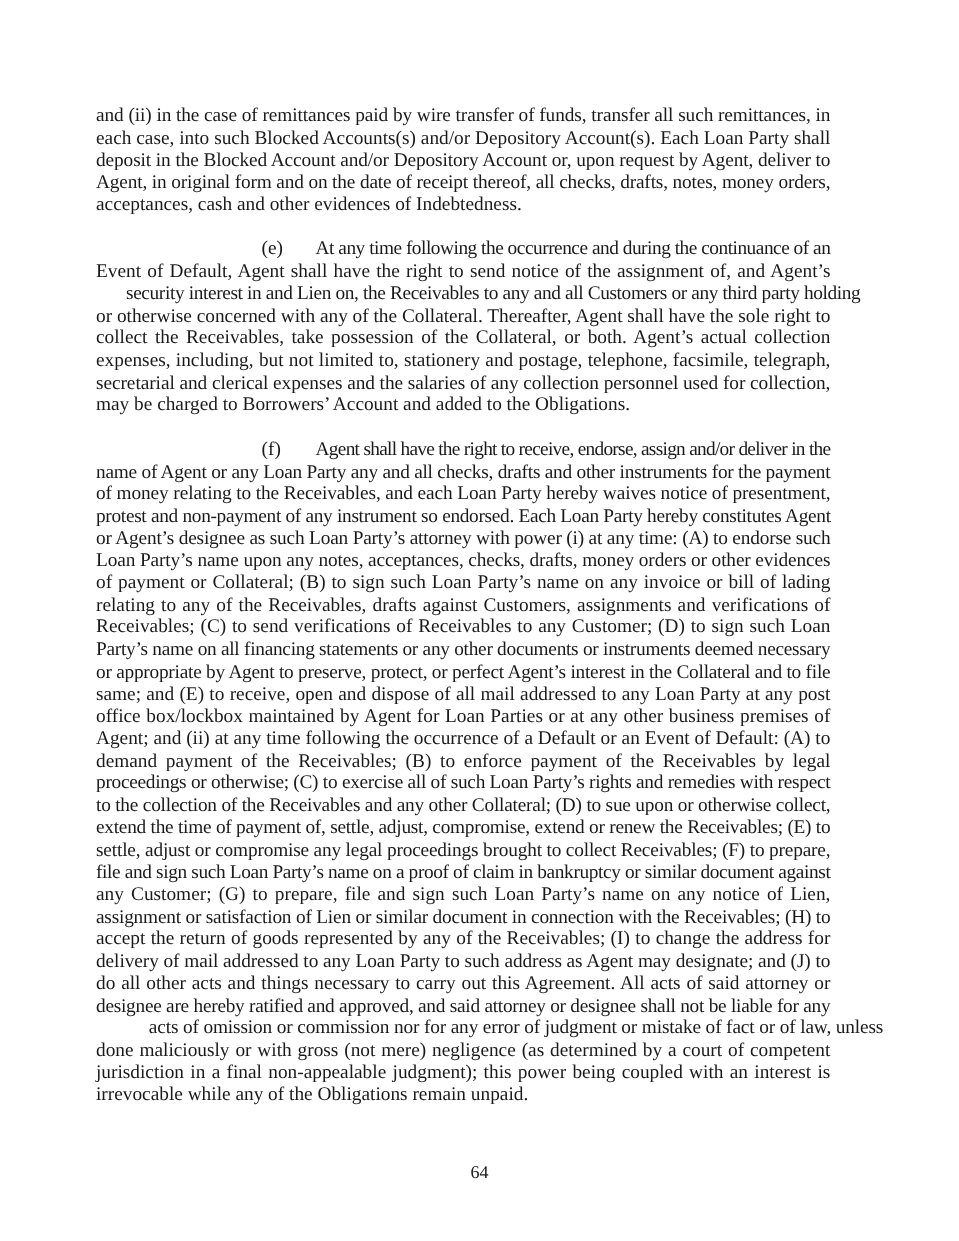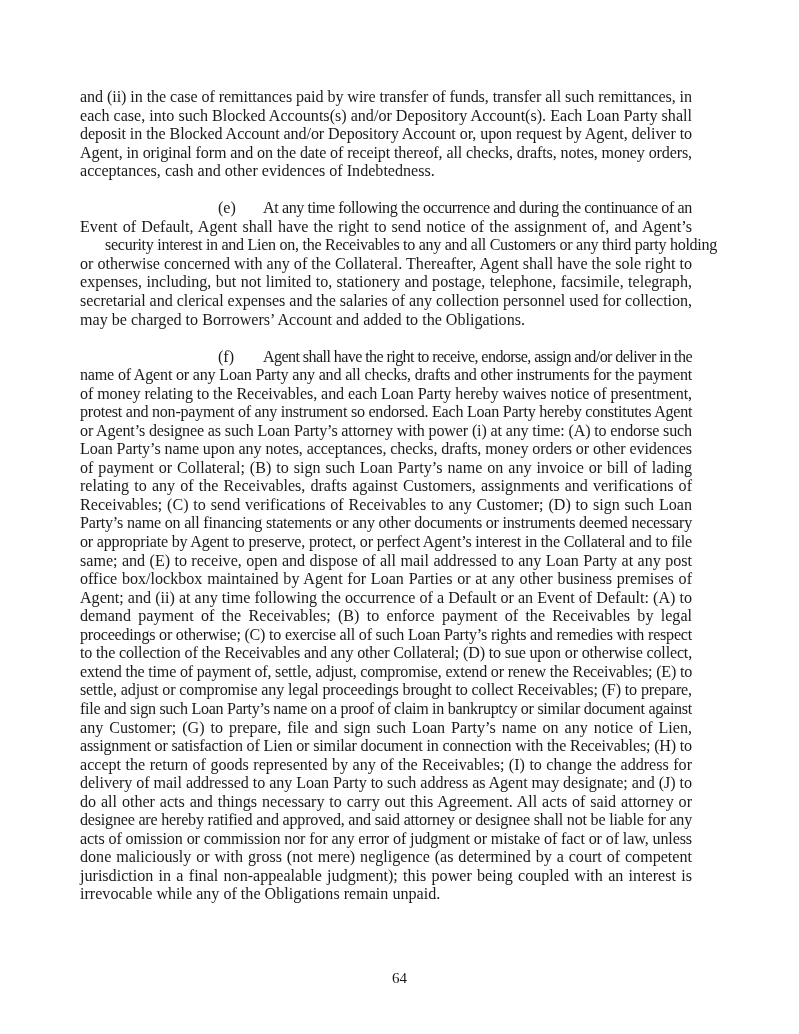--- a/index.html
+++ b/index.html
@@ -32,20 +32,21 @@
       <span class="line" style="white-space: nowrap;"><span class="txt">each case, into such Blocked Accounts(s) and/or Depository Account(s).  Each Loan Party shall</span></span>
       <span class="line" style="white-space: nowrap;"><span class="txt" style="letter-spacing: -0.0822806px;">deposit in the Blocked Account and/or Depository Account or, upon request by Agent, deliver to</span></span>
       <span class="line" style="white-space: nowrap;"><span class="txt" style="letter-spacing: -0.127656px; margin-top: 39px;">Agent, in original form and on the date of receipt thereof, all checks, drafts, notes, money orders,</span></span>
       <span class="line last" style="white-space: nowrap;"><span class="txt">acceptances, cash and other evidences of Indebtedness.</span></span>
     </div>
   <div class="para" id="para-1">
       <span class="line first-indent" style="white-space: nowrap;"><span class="item">(e)</span><span class="txt" style="letter-spacing: -0.39538px;">At any time following the occurrence and during the continuance of an</span></span>
       <span class="line" style="white-space: nowrap;"><span class="txt">Event of Default, Agent shall have the right to send notice of the assignment of, and Agent’s</span></span>
       <span class="line" style="white-space: nowrap; margin-left: 25px;"><span class="txt" style="letter-spacing: -0.303991px;">security interest in and Lien on, the Receivables to any and all Customers or any third party holding</span></span>
       <span class="line" style="white-space: nowrap;"><span class="txt" style="letter-spacing: -0.00669643px;">or otherwise concerned with any of the Collateral.  Thereafter, Agent shall have the sole right to</span></span>
+      <span class="line" style="white-space: nowrap;"><span class="txt">collect the Receivables, take possession of the Collateral, or both.  Agent’s actual collection</span></span>
       <span class="line" style="white-space: nowrap;"><span class="txt">expenses, including, but not limited to, stationery and postage, telephone, facsimile, telegraph,</span></span>
       <span class="line" style="white-space: nowrap;"><span class="txt" style="letter-spacing: -0.0471907px;">secretarial and clerical expenses and the salaries of any collection personnel used for collection,</span></span>
       <span class="line last" style="white-space: nowrap;"><span class="txt">may be charged to Borrowers’ Account and added to the Obligations.</span></span>
     </div>
   <div class="para" id="para-2">
       <span class="line first-indent" style="white-space: nowrap;"><span class="item">(f)</span><span class="txt" style="letter-spacing: -0.58861px;">Agent shall have the right to receive, endorse, assign and/or deliver in the</span></span>
       <span class="line" style="white-space: nowrap;"><span class="txt" style="letter-spacing: -0.198405px;">name of Agent or any Loan Party any and all checks, drafts and other instruments for the payment</span></span>
       <span class="line" style="white-space: nowrap;"><span class="txt" style="letter-spacing: -0.0880984px;">of money relating to the Receivables, and each Loan Party hereby waives notice of presentment,</span></span>
       <span class="line" style="white-space: nowrap;"><span class="txt" style="letter-spacing: -0.25472px;">protest and non-payment of any instrument so endorsed.  Each Loan Party hereby constitutes Agent</span></span>
       <span class="line" style="white-space: nowrap;"><span class="txt" style="letter-spacing: -0.155284px;">or Agent’s designee as such Loan Party’s attorney with power (i) at any time: (A) to endorse such</span></span>
@@ -63,20 +64,20 @@
       <span class="line" style="white-space: nowrap;"><span class="txt" style="letter-spacing: -0.176875px;">to the collection of the Receivables and any other Collateral; (D) to sue upon or otherwise collect,</span></span>
       <span class="line" style="white-space: nowrap;"><span class="txt" style="letter-spacing: -0.207908px;">extend the time of payment of, settle, adjust, compromise, extend or renew the Receivables; (E) to</span></span>
       <span class="line" style="white-space: nowrap;"><span class="txt" style="letter-spacing: -0.144133px;">settle, adjust or compromise any legal proceedings brought to collect Receivables; (F) to prepare,</span></span>
       <span class="line" style="white-space: nowrap;"><span class="txt" style="letter-spacing: -0.299585px;">file and sign such Loan Party’s name on a proof of claim in bankruptcy or similar document against</span></span>
       <span class="line" style="white-space: nowrap;"><span class="txt">any Customer; (G) to prepare, file and sign such Loan Party’s name on any notice of Lien,</span></span>
       <span class="line" style="white-space: nowrap;"><span class="txt" style="letter-spacing: -0.168976px;">assignment or satisfaction of Lien or similar document in connection with the Receivables; (H) to</span></span>
       <span class="line" style="white-space: nowrap;"><span class="txt">accept the return of goods represented by any of the Receivables; (I) to change the address for</span></span>
       <span class="line" style="white-space: nowrap;"><span class="txt" style="letter-spacing: -0.0549342px;">delivery of mail addressed to any Loan Party to such address as Agent may designate; and (J) to</span></span>
       <span class="line" style="white-space: nowrap;"><span class="txt">do all other acts and things necessary to carry out this Agreement.  All acts of said attorney or</span></span>
       <span class="line" style="white-space: nowrap;"><span class="txt" style="letter-spacing: -0.212344px;">designee are hereby ratified and approved, and said attorney or designee shall not be liable for any</span></span>
-      <span class="line" style="white-space: nowrap;"><span class="txt" style="letter-spacing: -0.116946px;">acts of omission or commission nor for any error of judgment or mistake of fact or of law, unless</span></span>
+      <span class="line" style="white-space: nowrap; margin-left: 44px;"><span class="txt" style="letter-spacing: -0.116946px;">acts of omission or commission nor for any error of judgment or mistake of fact or of law, unless</span></span>
       <span class="line" style="white-space: nowrap;"><span class="txt">done maliciously or with gross (not mere) negligence (as determined by a court of competent</span></span>
       <span class="line" style="white-space: nowrap;"><span class="txt">jurisdiction in a final non-appealable judgment); this power being coupled with an interest is</span></span>
       <span class="line last" style="white-space: nowrap;"><span class="txt">irrevocable while any of the Obligations remain unpaid.</span></span>
     </div>
 </div>
 
 <div class="page-number">64</div>
 
 </body></html>

